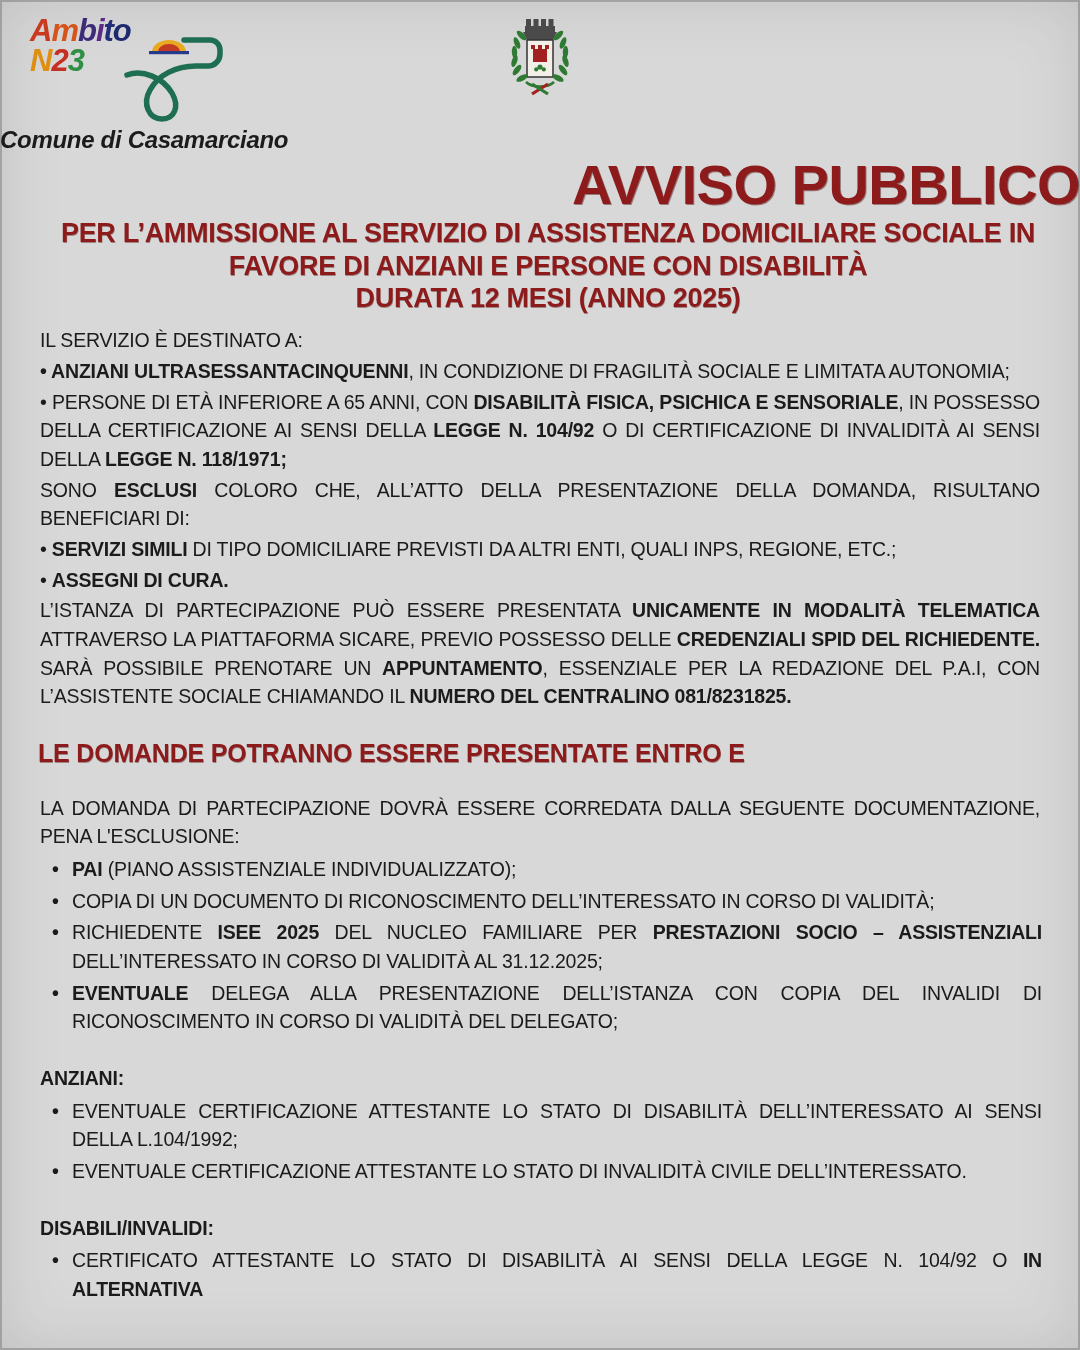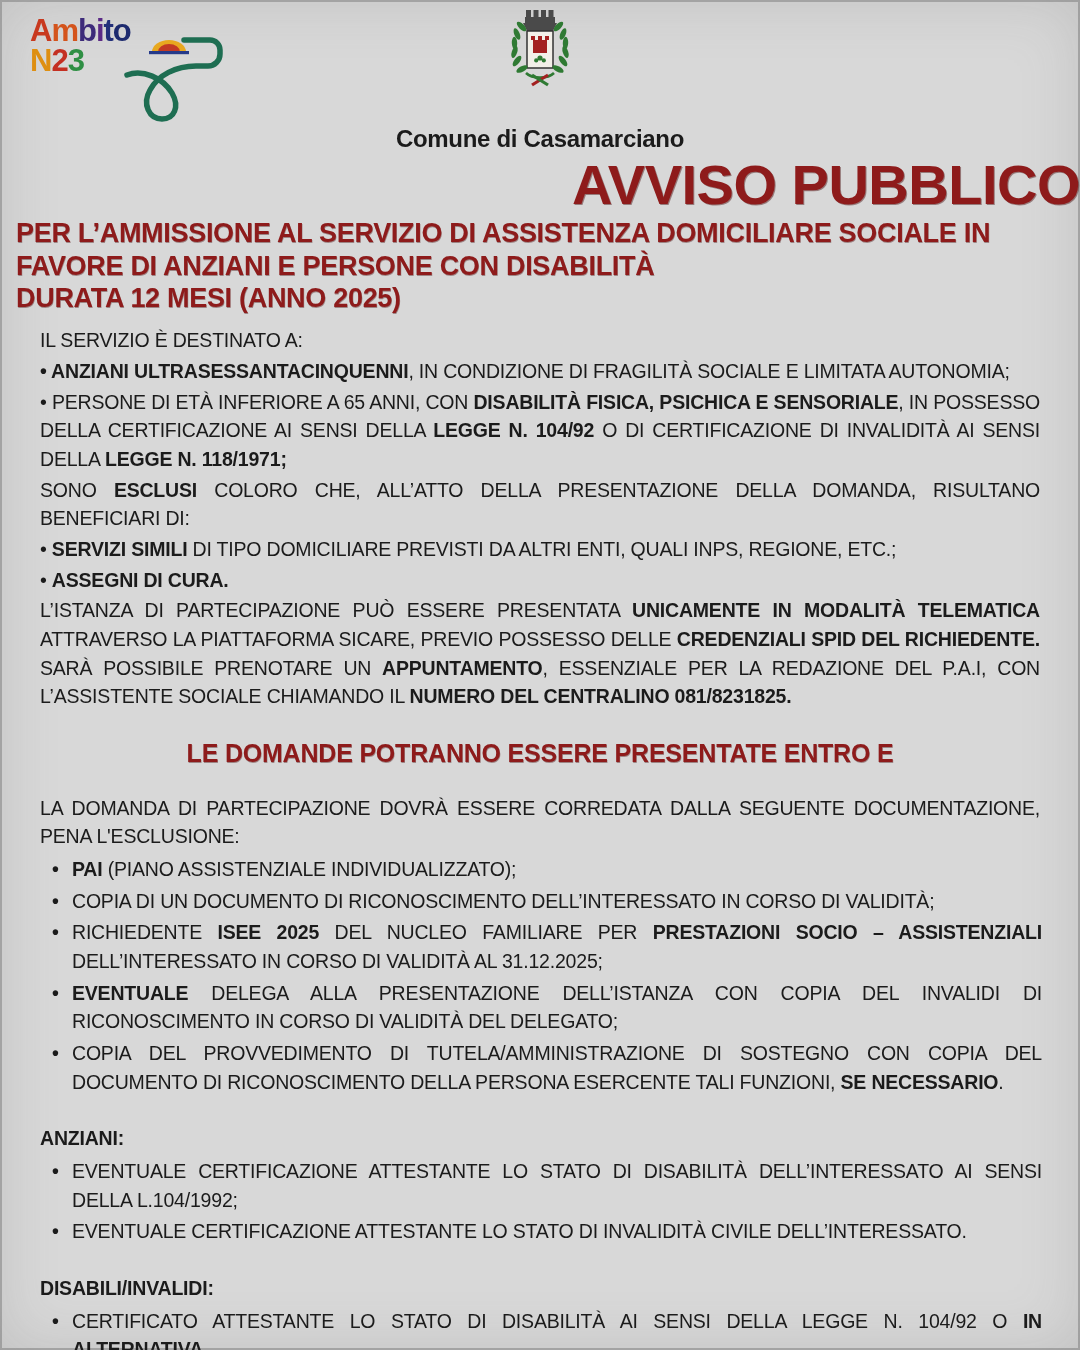--- a/index.html
+++ b/index.html
@@ -9,38 +9,38 @@
   }
   *{box-sizing:border-box;}
   html,body{margin:0;padding:0;}
   body{background:#bfbfbf;font-family:"Liberation Sans",sans-serif;}
   .page{
     width:1080px;height:1350px;margin:0 auto;position:relative;overflow:hidden;
     background:var(--bg,#d8d8d8);color:var(--ink,#1b1b1b);
     box-shadow:inset 0 0 0 2px rgba(40,40,40,.25), inset 0 0 60px rgba(90,90,90,.18);
   }
   
-  .header{position:relative;padding-top:7px;height:148px;}
+  .header{position:relative;padding-top:16px;height:148px;font-style:italic;}
   .logo{position:absolute;left:30px;top:16px;width:200px;height:120px;}
   .logo-text{position:relative;z-index:2;font-weight:bold;font-size:31px;line-height:.98;letter-spacing:-1px;}
   .logo-swirl{position:absolute;left:92px;top:8px;z-index:1;}
   .crest-wrap{text-align:center;line-height:0;}
-  .muni{text-align:center;font-weight:bold;font-size:24px;letter-spacing:-.3px;margin-top:12px;}
+  .muni{font-weight:bold;font-size:24px;letter-spacing:-.3px;margin-top:4px;}
   
   .title{margin:8px 0 4px;text-align:right;color:var(--red,#8e1b1b);
          font-size:56px;font-weight:800;letter-spacing:-.5px;line-height:1.02;
          text-shadow:1px 1px 0 rgba(70,10,10,.45);}
-  .subtitle{text-align:left;color:var(--red,#8e1b1b);font-weight:800;
+  .subtitle{text-align:center;color:var(--red,#8e1b1b);font-weight:800;
             font-size:27px;line-height:1.2;letter-spacing:-.3px;
             text-shadow:.5px .5px 0 rgba(70,10,10,.4);padding-left:16px;}
   
   .content{padding:10px 38px 0;font-size:19.5px;line-height:1.47;text-align:justify;letter-spacing:-.2px;}
   .content p{margin:2px;}
   .content b{font-weight:bold;}
-  .banner{margin:26px auto 24px;text-align:center;color:var(--red,#8e1b1b);
+  .banner{margin:26px auto 24px;text-align:left;color:var(--red,#8e1b1b);
           font-weight:800;font-size:25px;line-height:1.32;letter-spacing:-.2px;
           text-shadow:.5px .5px 0 rgba(70,10,10,.4);}
   ul.doclist{margin:4px 0 0;padding:0 0 0 34px;list-style:none;}
   ul.doclist li{position:relative;margin:0 0 3px;}
   ul.doclist li::before{content:"\2022";position:absolute;left:-20px;top:0;font-weight:bold;}
   .sect{font-weight:bold;margin-top:28px !important;}
 </style>
 </head>
 <body>
 
@@ -124,21 +124,20 @@
     <div class="banner">
       <div>LE DOMANDE POTRANNO ESSERE PRESENTATE ENTRO E</div>
     </div>
 
     <p><span>LA DOMANDA DI PARTECIPAZIONE DOVRÀ ESSERE CORREDATA DALLA SEGUENTE DOCUMENTAZIONE, PENA L'ESCLUSIONE:</span></p>
     <ul class="doclist">
       <li><b>PAI</b><span> (PIANO ASSISTENZIALE INDIVIDUALIZZATO);</span></li>
       <li><span>COPIA DI UN DOCUMENTO DI RICONOSCIMENTO DELL’INTERESSATO IN CORSO DI VALIDITÀ;</span></li>
       <li><span>RICHIEDENTE </span><b>ISEE 2025</b><span> DEL NUCLEO FAMILIARE PER </span><b>PRESTAZIONI SOCIO – ASSISTENZIALI</b><span> DELL’INTERESSATO IN CORSO DI VALIDITÀ AL 31.12.2025;</span></li>
       <li><b>EVENTUALE</b><span> DELEGA ALLA PRESENTAZIONE DELL’ISTANZA CON COPIA DEL INVALIDI DI RICONOSCIMENTO IN CORSO DI VALIDITÀ DEL DELEGATO;</span></li>
-      <li><span>COPIA DEL PROVVEDIMENTO DI TUTELA/AMMINISTRAZIONE DI SOSTEGNO CON COPIA DEL DOCUMENTO DI RICONOSCIMENTO DELLA PERSONA ESERCENTE TALI FUNZIONI, </span><b>SE NECESSARIO</b><span>.</span></li>
     </ul>
 
     <p class="sect">ANZIANI:</p>
     <ul class="doclist">
       <li><span>EVENTUALE CERTIFICAZIONE ATTESTANTE LO STATO DI DISABILITÀ DELL’INTERESSATO AI SENSI DELLA L.104/1992;</span></li>
       <li><span>EVENTUALE CERTIFICAZIONE ATTESTANTE LO STATO DI INVALIDITÀ CIVILE DELL’INTERESSATO.</span></li>
     </ul>
 
     <p class="sect">DISABILI/INVALIDI:</p>
     <ul class="doclist">

